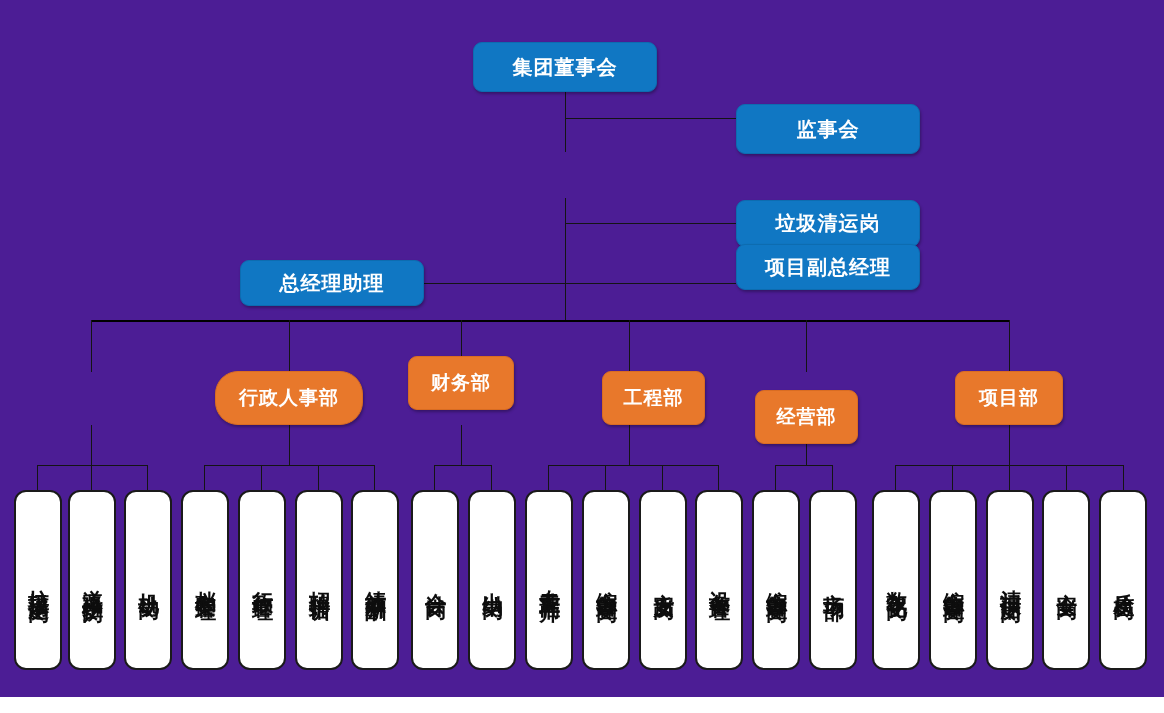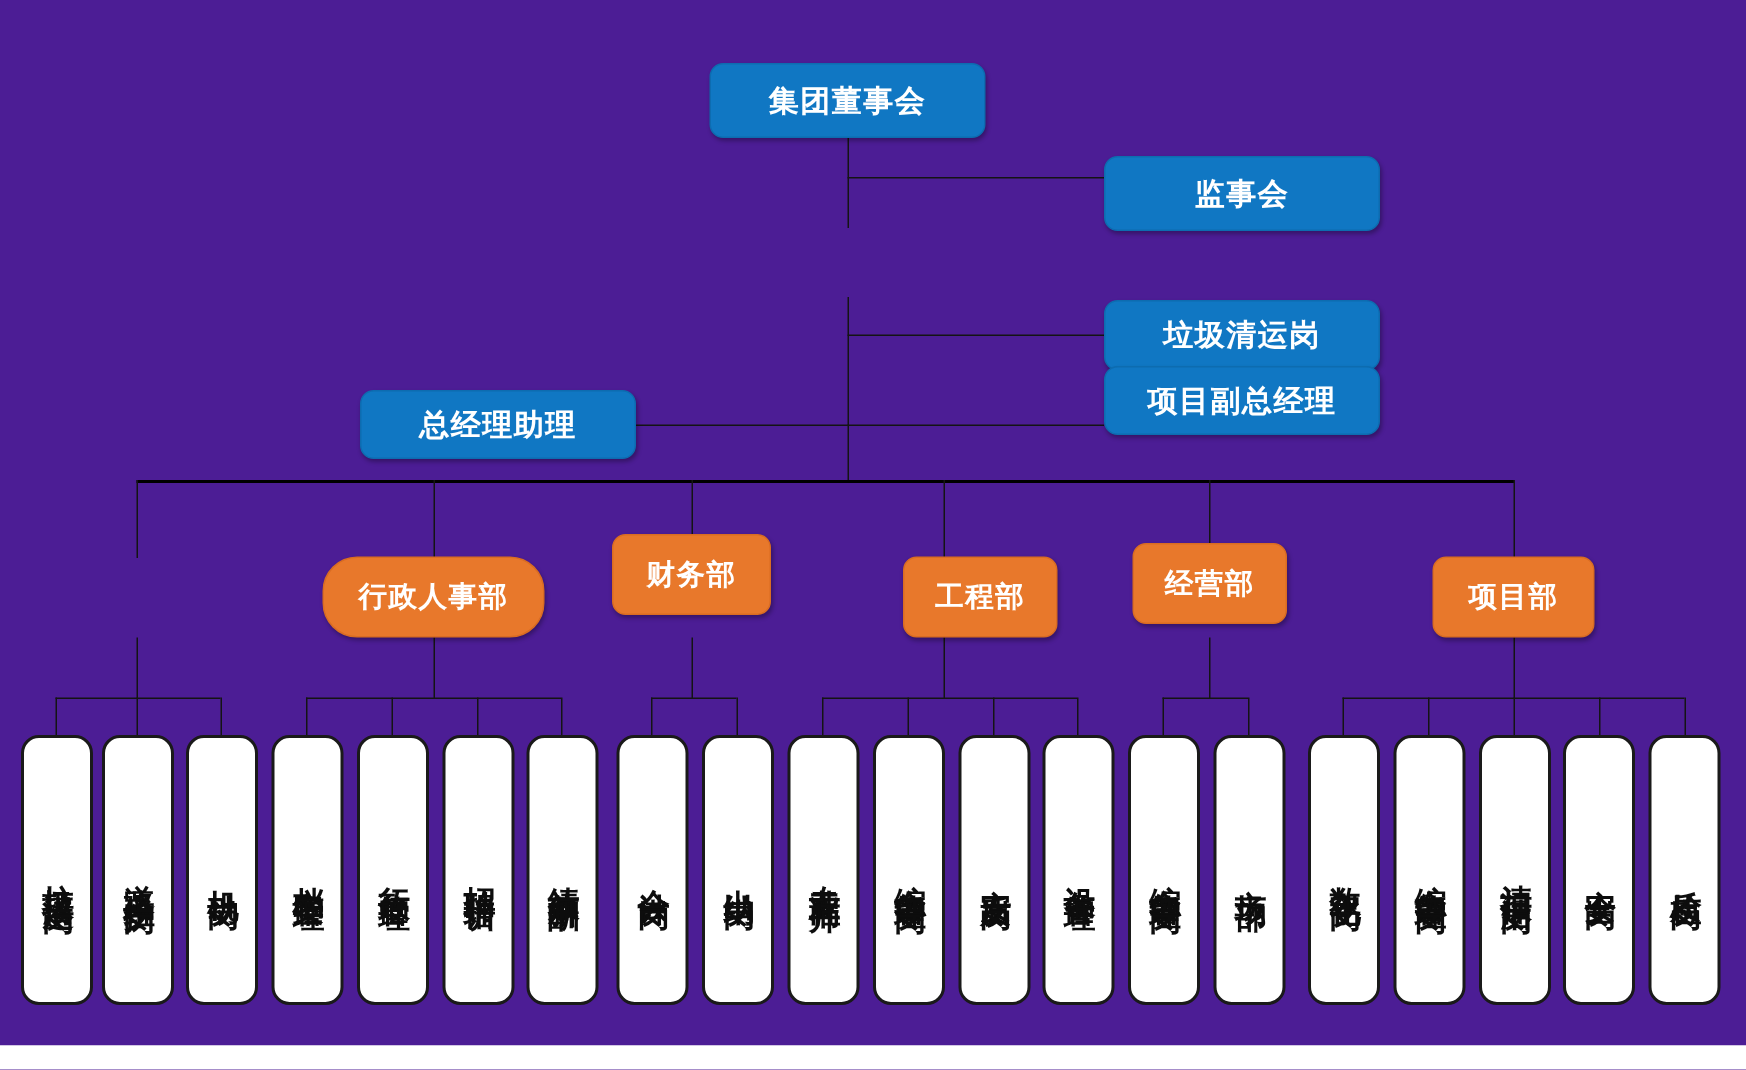--- a/index.html
+++ b/index.html
@@ -162,21 +162,21 @@
 
   <div class="node-blue" style="left:240px; top:260px; width:184px; height:46px;">总经理助理</div>
 
 
   <div class="node-orange" style="left:215px; top:371px; width:148px; height:54px;border-radius:23px;">行政人事部</div>
 
   <div class="node-orange" style="left:408px; top:356px; width:106px; height:54px;">财务部</div>
 
   <div class="node-orange" style="left:578px; top:371px; width:103px; height:54px;margin-left:24px;">工程部</div>
 
-  <div class="node-orange" style="left:755px; top:362px; width:103px; height:54px;">经营部</div>
+  <div class="node-orange" style="left:755px; top:390px; width:103px; height:54px;">经营部</div>
 
   <div class="node-orange" style="left:955px; top:371px; width:108px; height:54px;">项目部</div>
 
   <div class="node-post" style="left:14px; top:490px; width:48px; height:180px;">
     <span class="vtext">垃圾清运岗</span>
   </div>
   <div class="node-post" style="left:68px; top:490px; width:48px; height:180px;">
     <span class="vtext">道路维护岗</span>
   </div>
   <div class="node-post" style="left:124px; top:490px; width:48px; height:180px;">

